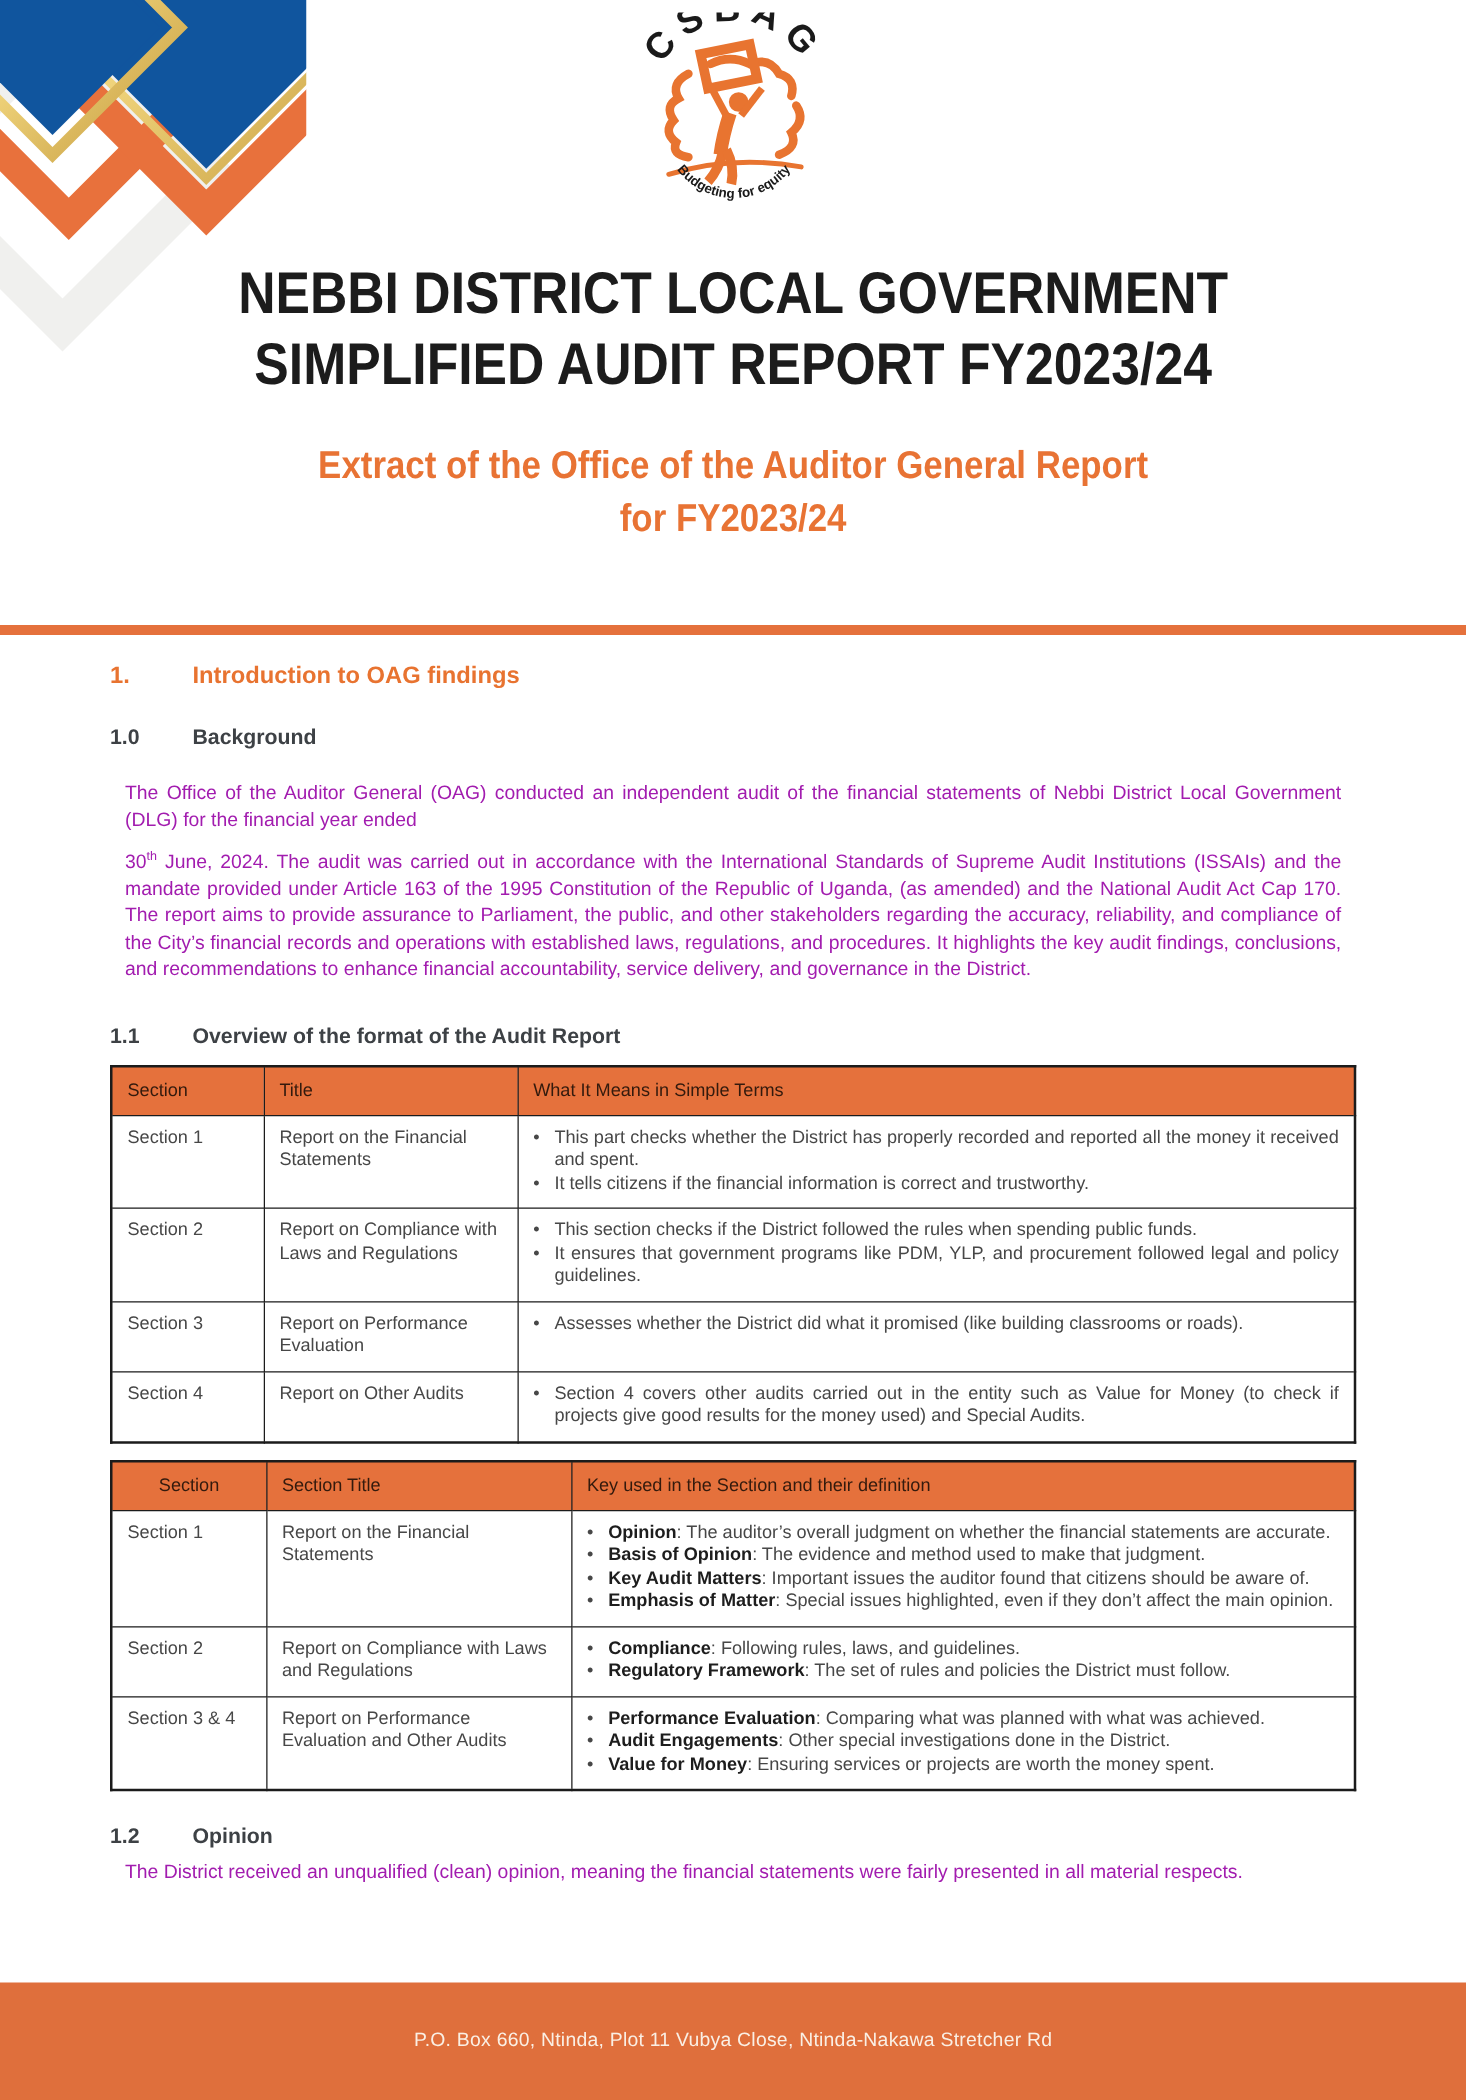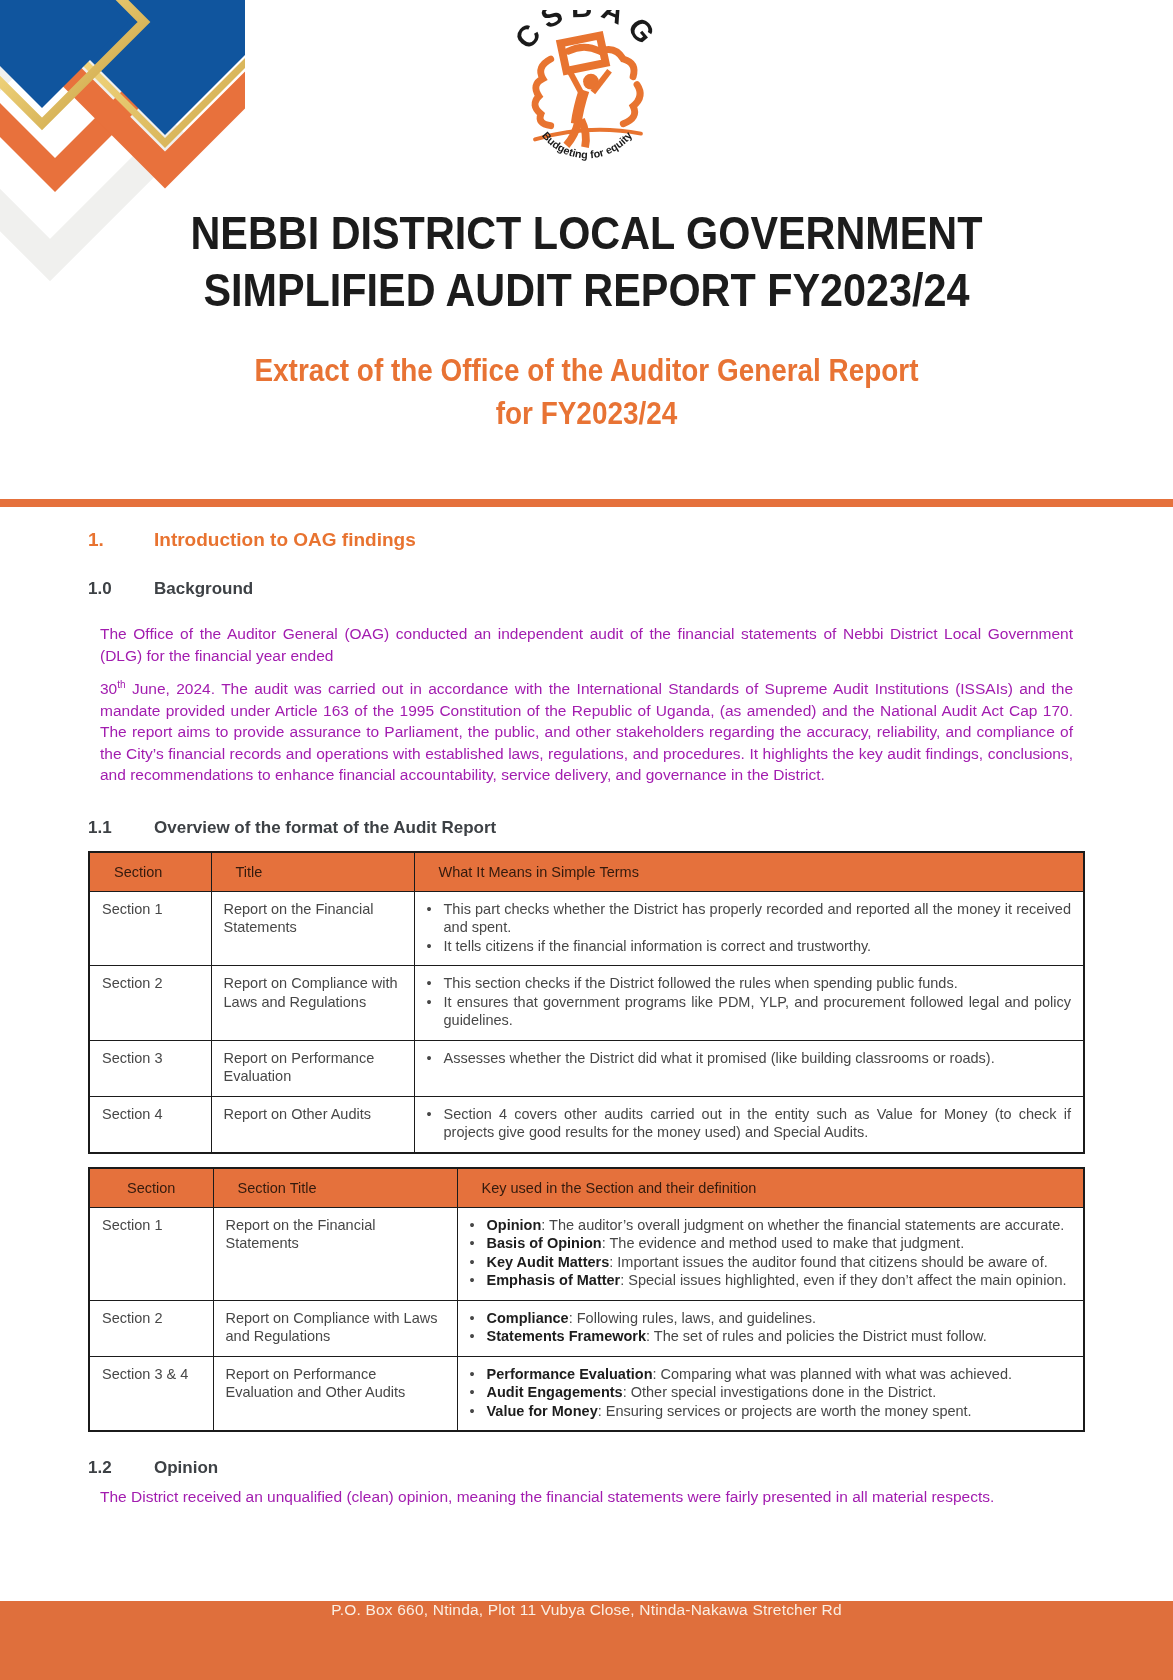--- a/index.html
+++ b/index.html
@@ -20,32 +20,32 @@
   .h-dark{color:#3d4145;font-weight:bold;font-size:17px;align-items:flex-end;}
   .mt-bg{margin-top:28px;}
   .body-p{font-size:15.5px;line-height:21.5px;text-align:justify;margin:12px;color:#a21caf;}
   .mt-para{margin-top:24px;}
   sup{font-size:10px;line-height:0;}
   .mt-overview{margin-top:32px;}
   table{border-collapse:collapse;width:100%;table-layout:fixed;margin-top:13px;}
   table,th,td{border:1px solid #1b1b1b;}
   table{border-width:2px;}
   th{background:#E5713C;color:#331a0d;font-weight:normal;font-size:14.5px;text-align:left;
-     padding:11px 24px;}
+     padding:11px 12px;}
   td{font-size:14.5px;padding:8px 12px 10px;color:#474747;line-height:18.5px;vertical-align:top;}
   td b{color:#1d1d1d;}
   #keyterms-table th:first-child{text-align:center;}
   .b-row{display:flex;gap:9px;}
   .b-mark{flex:none;width:8px;}
   .b-text{flex:1;text-align:justify;}
   .mt-keyterms{margin-top:26px;}
   .mt-opinion{margin-top:26px;}
   .mt-oppara{margin-top:8px;}
-  .footer{position:absolute;left:0;right:0;bottom:0;height:79px;background:#DF6F3C;
-          color:#FAEFE4;text-align:center;font-size:15.5px;display:flex;flex-direction:row;
+  .footer{position:absolute;left:0;right:0;bottom:0;height:94px;background:#DF6F3C;
+          color:#FAEFE4;text-align:center;font-size:15.5px;display:flex;flex-direction:column;
           justify-content:center;gap:12px;letter-spacing:.2px;}
 </style>
 </head>
 <body>
 
 <div class="page">
 
   <svg class="corner" width="245" height="300" viewBox="0 0 245 300" aria-hidden="true">
     <defs>
       <linearGradient id="gold" x1="0" y1="0" x2="1" y2="1">
@@ -234,21 +234,21 @@
           <tr>
             <td>Section 2</td>
             <td>Report on Compliance with Laws and Regulations</td>
             <td>
               <div class="b-row">
                 <span class="b-mark">•</span>
                 <span class="b-text"><b>Compliance</b>: Following rules, laws, and guidelines.</span>
               </div>
               <div class="b-row">
                 <span class="b-mark">•</span>
-                <span class="b-text"><b>Statements Framework</b>: The set of rules and policies the District must follow.</span>
+                <span class="b-text"><b>Regulatory Framework</b>: The set of rules and policies the District must follow.</span>
               </div>
             </td>
           </tr>
           <tr>
             <td>Section 3 &amp; 4</td>
             <td>Report on Performance Evaluation and Other Audits</td>
             <td>
               <div class="b-row">
                 <span class="b-mark">•</span>
                 <span class="b-text"><b>Performance Evaluation</b>: Comparing what was planned with what was achieved.</span>

